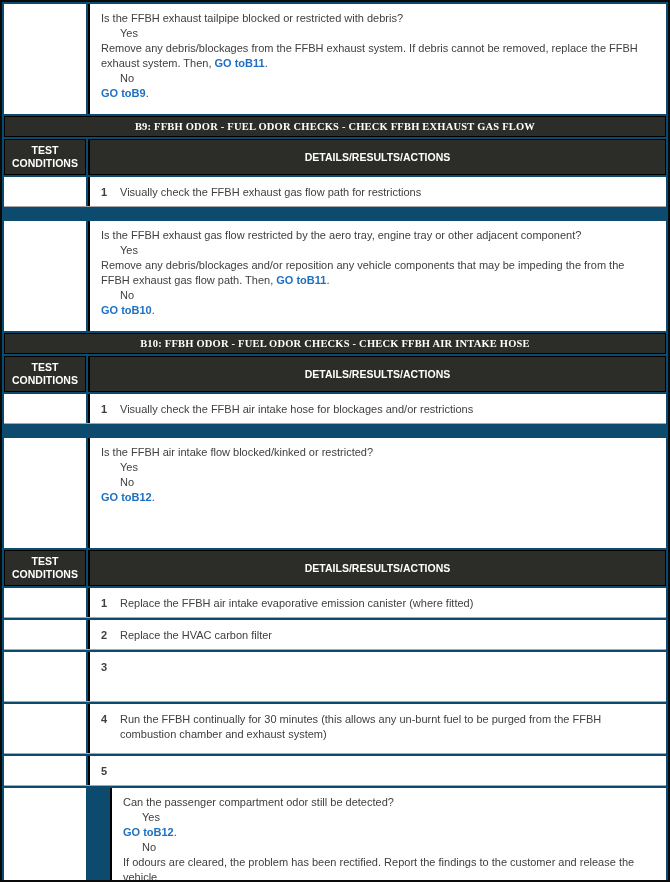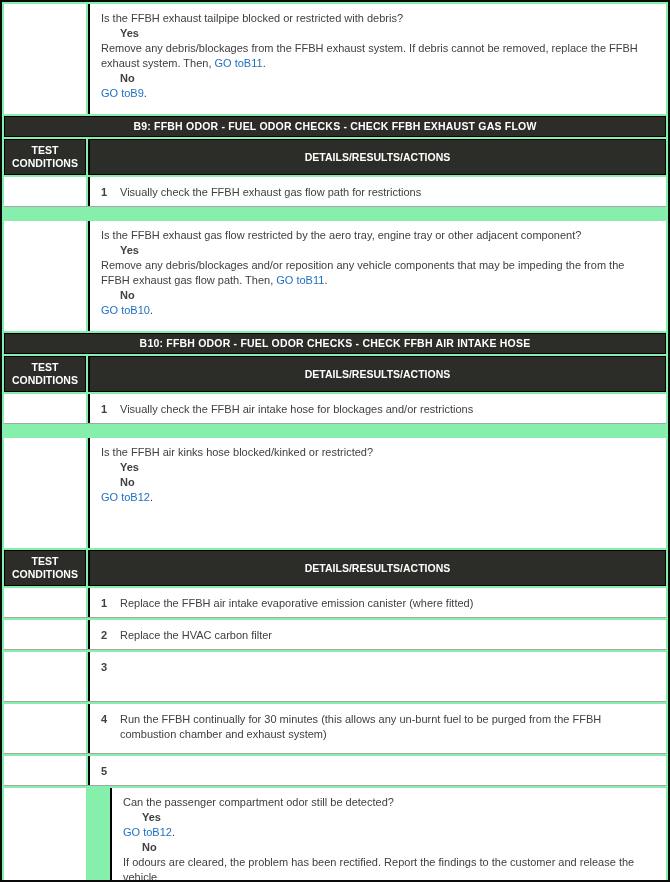--- a/index.html
+++ b/index.html
@@ -1,28 +1,28 @@
 <!DOCTYPE html>
 <html><head>
 <meta charset="utf-8">
 <style>
   html,body { margin:0; padding:0; background:#fff; }
   .page {
     width:670px; height:882px; box-sizing:border-box;
     border:2px solid #0a0a0a; padding:2px;
     display:flex; flex-direction:column; gap:2px;
-    background:#86efac; overflow:hidden;
+    background:#0c4a6e; overflow:hidden;
     font-family:"Liberation Sans", sans-serif;
     color:#404040; font-size:11px; line-height:15px;
   }
   .band {
     flex:none; min-height:21px; box-sizing:border-box;
     background:#2C2C28; border:1px solid #000; color:#fff;
     display:flex; align-items:center; justify-content:center;
-    font-size:10.5px; font-weight:bold; text-align:center; letter-spacing:.2px;
+    font-size:10.5px; font-weight:bold; text-align:center; letter-spacing:.2px;font-family:Liberation Serif, serif;
   }
   .band-bottom {
     flex:1 1 auto; min-height:4px; background:#2C2C28; border:1px solid #000;
     margin:0 -2px -2px -2px;
   }
   .row { flex:none; display:flex; gap:2px; box-sizing:border-box; }
   .row.sep { border-bottom:1px solid #A6A6A6; }
   .cell-left { width:82px; flex:none; box-sizing:border-box; background:#fff; }
   .cell-right { flex:1; box-sizing:border-box; border-left:2px solid #000; background:#fff; }
   .hdr-row { min-height:36px; }
@@ -32,22 +32,22 @@
     display:flex; align-items:center; justify-content:center; text-align:center;
   }
   .hdr-cell.cell-left { padding:4px 6px; }
   .hdr-cell.cell-right { border-left:2px solid #000; }
   .r-intro { min-height:110px; }
   .r-q { min-height:110px;margin-top:12px; }
   .r-qlast { min-height:78px;gap:24px; }
   .r-step { min-height:30px; }
   .r-step2 { min-height:50px; }
   .q-cell { padding:7px 12px 0 11px; }
-  .opt-line { font-weight:bold; padding-left:19px; }
-  .goto-link { color:#1E70C2; font-weight:normal; text-decoration:none; cursor:pointer; }
+  .opt-line { font-weight:normal; padding-left:19px; }
+  .goto-link { color:#1E70C2; font-weight:bold; text-decoration:none; cursor:pointer; }
   .step-cell { display:flex; padding:8px 12px 0 11px; }
   .step-num { font-weight:bold; width:19px; flex:none; }
   .step-text { flex:1; }
 </style>
 </head>
 <body>
 
 <div class="page">
 
   <div class="row r-intro">
@@ -92,21 +92,21 @@
   <div class="row r-step sep">
     <div class="cell-left"></div>
     <div class="cell-right step-cell">
       <span class="step-num">1</span>
       <span class="step-text">Visually check the FFBH air intake hose for blockages and/or restrictions</span>
     </div>
   </div>
   <div class="row r-q">
     <div class="cell-left"></div>
     <div class="cell-right q-cell">
-      <div>Is the FFBH air kinks hose blocked/kinked or restricted?</div>
+      <div>Is the FFBH air intake flow blocked/kinked or restricted?</div>
       <div class="opt-line">Yes</div>
       <div class="opt-line">No</div>
       <div><a class="goto-link">GO toB12</a><span>.</span></div>
     </div>
   </div>
 
   <div class="row hdr-row">
     <div class="hdr-cell cell-left">TEST CONDITIONS</div>
     <div class="hdr-cell cell-right">DETAILS/RESULTS/ACTIONS</div>
   </div>

